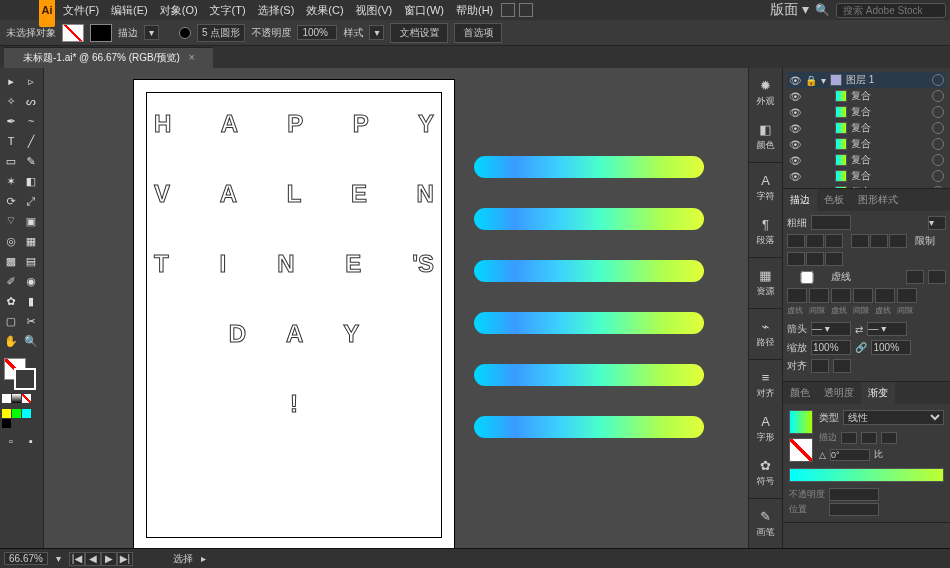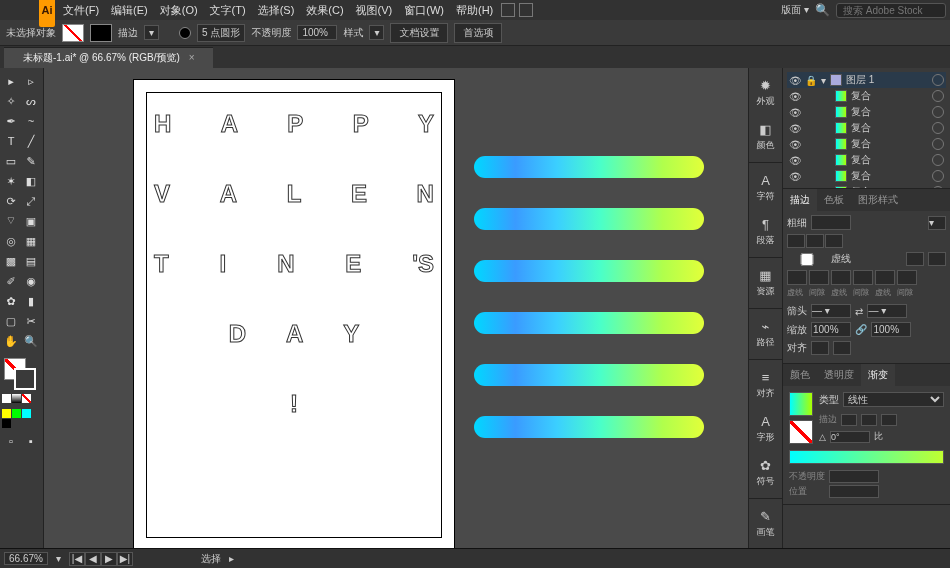--- a/index.html
+++ b/index.html
@@ -4,21 +4,21 @@
 <style>
   * { margin: 0; padding: 0; box-sizing: border-box; font-family: "Microsoft YaHei", sans-serif; }
   body { background: #4a4a4a; width: 950px; height: 568px; overflow: hidden; color: #ccc; font-size: 10px; }
   
   .menubar { height: 20px; background: #323232; display: flex; align-items: center; padding: 0 4px; gap: 4px; }
   .menubar .logo { width: 16px; height: 33px; background: #ff9a00; color: #3a1800; display: flex; align-items: center; justify-content: center; font-weight: bold; font-size: 11px; border-radius: 2px; margin-left: 35px; }
   .menubar .menu-item { padding: 2px 4px; color: #ddd; cursor: pointer; font-size: 11px; }
   .menubar .right { margin-left: auto; display: flex; align-items: center; gap: 6px; }
   .menubar .icon-sq { width: 14px; height: 14px; border: 1px solid #777; }
   .menubar .search { background: #262626; border: 1px solid #555; padding: 1px 6px; width: 110px; font-size: 10px; color: #888; border-radius: 3px; }
-  .menubar .right-label { font-size: 10px; }
+  .menubar .right-label { font-size: 14px; }
 
   .optbar { height: 26px; background: #3a3a3a; display: flex; align-items: center; padding: 0 6px; gap: 6px; border-bottom: 1px solid #222; }
   .optbar .lbl { font-size: 10px; color: #ccc; }
   .optbar .swatch { width: 22px; height: 18px; background: #fff; border: 1px solid #888; position: relative; }
   .optbar .swatch.none::after { content:""; position:absolute; left:0; top:0; right:0; bottom:0; background:linear-gradient(45deg, transparent 45%, red 45%, red 55%, transparent 55%); }
   .optbar .swatch.black { background:#000; }
   .optbar .dd { background:#2a2a2a; color:#ccc; border:1px solid #555; padding:1px 4px; font-size:10px; }
   .optbar .ipt { background:#2a2a2a; color:#ccc; border:1px solid #555; padding:1px 4px; width:40px; font-size:10px; }
   .optbar .btn { background:#2a2a2a; color:#ccc; border:1px solid #555; padding:2px 8px; font-size:10px; cursor:pointer; }
 
@@ -87,21 +87,21 @@
   .grad-type { display:flex; align-items:center; gap:4px; margin-bottom:6px; }
   .grad-type select { background:#2a2a2a; border:1px solid #555; color:#ccc; font-size:10px; flex:1; }
   .grad-slider { height:14px; background:linear-gradient(90deg,#0ff,#bfff30); border:1px solid #555; margin:6px 0; }
   .grad-ctrls { display:grid; grid-template-columns:auto 1fr; gap:2px 4px; font-size:9px; color:#888; }
   .grad-ctrls input { background:#2a2a2a; border:1px solid #555; color:#888; font-size:9px; width:50px; }
 
   .statusbar { height:20px; background:#323232; display:flex; align-items:center; padding:0 4px; gap:8px; font-size:10px; color:#ccc; border-top:1px solid #111; }
   .statusbar .zoom { background:#2a2a2a; border:1px solid #555; padding:0 4px; }
   .statusbar .nav { display:flex; gap:0; }
   .statusbar .nav span { display:inline-flex; width:16px; height:14px; align-items:center; justify-content:center; border:1px solid #555; background:#2a2a2a; cursor:pointer; }
-  .statusbar .sel { margin-left:60px; }
+  .statusbar .sel { margin-left:32px; }
 </style>
 </head>
 <body>
 
 <div class="menubar">
   <div class="logo">Ai</div>
   <span class="menu-item">文件(F)</span>
   <span class="menu-item">编辑(E)</span>
   <span class="menu-item">对象(O)</span>
   <span class="menu-item">文字(T)</span>
@@ -369,20 +369,31 @@
         <div class="row1">
           <span class="lbl">粗细</span>
           <input value="" style="">
           <span style="flex:1"></span>
           <span class="sbtn">▾</span>
         </div>
         <div class="btnrow">
           <span class="sbtn"></span>
           <span class="sbtn"></span>
           <span class="sbtn"></span>
+          <span style="width:6px"></span>
+          <span class="sbtn"></span>
+          <span class="sbtn"></span>
+          <span class="sbtn"></span>
+          <span style="width:6px"></span>
+          <span class="lbl">限制</span>
+        </div>
+        <div class="btnrow">
+          <span class="sbtn"></span>
+          <span class="sbtn"></span>
+          <span class="sbtn"></span>
         </div>
         <div class="chk">
           <input type="checkbox" style="">
           <span>虚线</span>
           <span style="flex:1"></span>
           <span class="sbtn"></span>
           <span class="sbtn"></span>
         </div>
         <div class="dash-row">
           <input style="">

